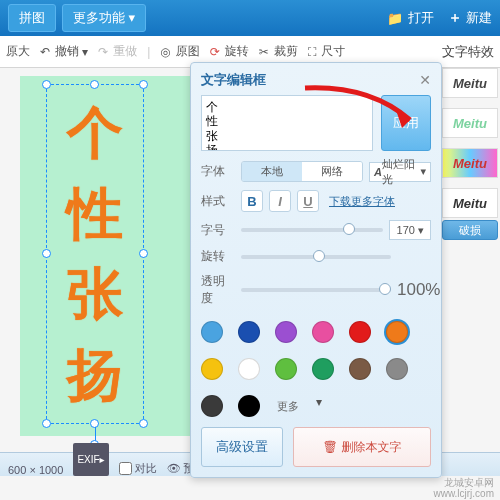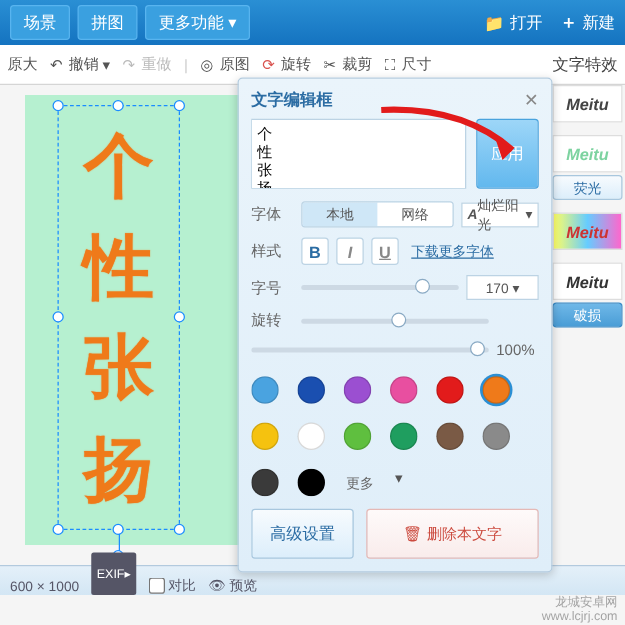--- a/index.html
+++ b/index.html
@@ -38,22 +38,22 @@
 .fonttab div{padding:2px 19px;background:#fff}
 .fonttab .act{background:#cfe7f7}
 .fontsel{flex:1;height:20px;border:1px solid #bcd3e4;background:#fff;font-size:11px;display:flex;align-items:center;padding:0 4px;justify-content:space-between}
 .stylebtn{width:22px;height:22px;border:1px solid #bcd3e4;background:#fff;display:flex;align-items:center;justify-content:center;font-size:13px;font-weight:bold;border-radius:3px}
 .stylebtn.b{color:#2b6ca3}
 .stylebtn.i{font-style:italic;color:#888}
 .stylebtn.u{text-decoration:underline;color:#888}
 .morefont{color:#2b6ca3;text-decoration:underline;font-size:11px;margin-left:4px}
 .slider{flex:1;height:4px;background:#cdd9e4;border-radius:2px;position:relative}
 .slider .thumb{position:absolute;top:-5px;width:12px;height:12px;background:#fff;border:1px solid #8aaac4;border-radius:50%}
-.numbox{width:58px;height:20px;border:1px solid #bcd3e4;background:#fff;display:flex;align-items:center;justify-content:center;font-size:11px}
-.pct{font-size:12px;color:#666;width:34px;}
+.numbox{width:42px;height:20px;border:1px solid #bcd3e4;background:#fff;display:flex;align-items:center;justify-content:center;font-size:11px}
+.pct{font-size:17px;color:#666;width:34px;}
 .swatches{display:flex;flex-wrap:wrap;gap:15px;padding:6px 0 4px}
 .sw{width:22px;height:22px;border-radius:50%;border:1px solid rgba(0,0,0,.15)}
 .sw.sel{box-shadow:0 0 0 2px #2b8fd4}
 .moreclr{font-size:11px;color:#666;align-self:center;margin-left:2px}
 .foot{display:flex;gap:10px;margin-top:6px}
 .advbtn{flex:0 0 auto;padding:10px 14px;background:linear-gradient(#f7fbfe,#dceefb);border:1px solid #a8c7de;border-radius:3px;color:#2b6ca3;font-size:13px}
 .delbtn{flex:1;padding:5px 8px;background:linear-gradient(#fefafa,#f9eceb);border:1px solid #e5b9b6;border-radius:3px;color:#cc4b3f;font-size:12px;display:flex;align-items:center;justify-content:center;gap:4px}
 .sidebar{position:absolute;right:0;top:68px;width:60px;display:flex;flex-direction:column;gap:10px}
 .sbitem{display:flex;flex-direction:column;align-items:center;gap:2px}
 .sbprev{width:56px;height:30px;background:#fff;border:1px solid #ddd;display:flex;align-items:center;justify-content:center;font-size:13px;font-weight:bold;font-style:italic;overflow:hidden}
@@ -69,21 +69,20 @@
 .statusbar .dim{color:#556}
 .statusbar .exif{background:#556;color:#fff;padding:11px 4px;border-radius:2px;font-size:10px}
 .statusbar .cb{display:flex;align-items:center;gap:3px}
 .watermark{position:absolute;right:6px;bottom:0;height:24px;display:flex;flex-direction:column;align-items:flex-end;justify-content:center;font-size:10px;color:rgba(0,0,0,.35);line-height:1.1;z-index:20}
 svg.arrsvg{width:130px;height:60px}
 </style>
 </head>
 <body>
 
 <div class="topbar">
-  <div class="tab">场景</div>
   <div class="tab">拼图</div>
   <div class="tab">更多功能 ▾</div>
   <div class="right">
     <div class="txtbtn">
         <span>📁</span>
         <span>打开</span>
       </div>
     <div class="txtbtn">
         <span class="plus">＋</span>
         <span>新建</span>
@@ -182,20 +181,21 @@
     <div class="numbox">170 ▾</div>
   </div>
   <div class="row">
     <span class="lbl">旋转</span>
     <div class="slider">
         <div class="thumb" style="left:48%"></div>
       </div>
     <span class="pct"></span>
   </div>
   <div class="row">
+    <span class="lbl">透明度</span>
     <div class="slider">
         <div class="thumb" style="left:92%"></div>
       </div>
     <span class="pct">100%</span>
   </div>
   <div class="swatches">
       <div class="sw" style="background: rgb(74, 163, 224);"></div>
       <div class="sw" style="background: rgb(26, 79, 176);"></div>
       <div class="sw" style="background: rgb(155, 79, 209);"></div>
       <div class="sw" style="background: rgb(232, 79, 160);"></div>
@@ -227,21 +227,20 @@
       <path d="M110 40 L96 30 L102 48 Z" fill="#e21b1b"></path>
     </svg>
 </div>
 
 <div class="sidebar">
   <div class="sbitem">
       <div class="sbprev p1">Meitu</div>
     </div>
   <div class="sbitem">
       <div class="sbprev p2">Meitu</div>
-      <div class="sbtn">荧光</div>
     </div>
   <div class="sbitem">
       <div class="sbprev p3">
         <span>Meitu</span>
       </div>
     </div>
   <div class="sbitem">
       <div class="sbprev p4">Meitu</div>
       <div class="sbtn act">破损</div>
     </div>

